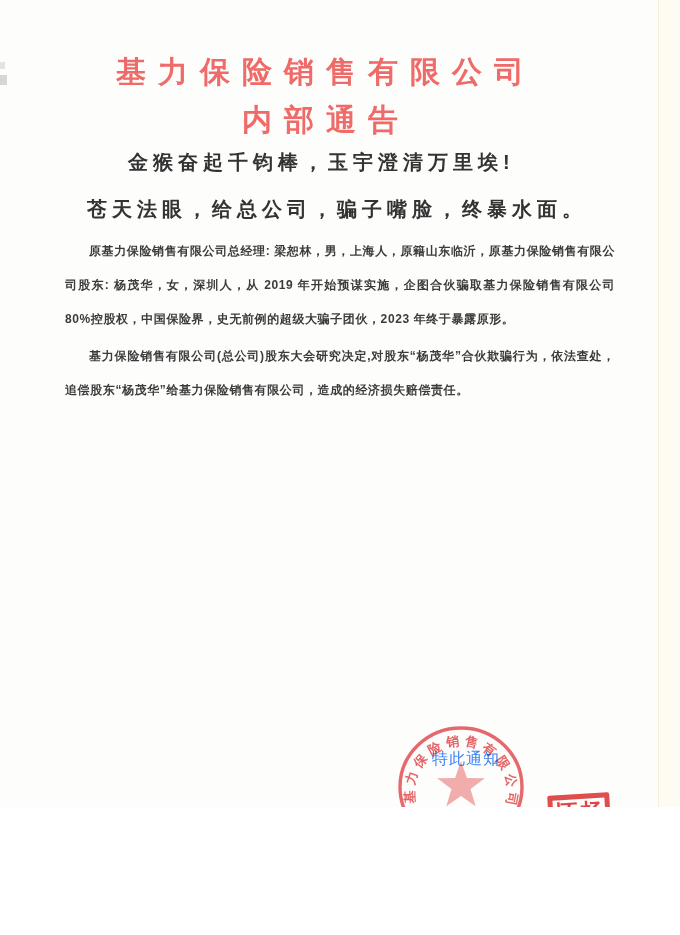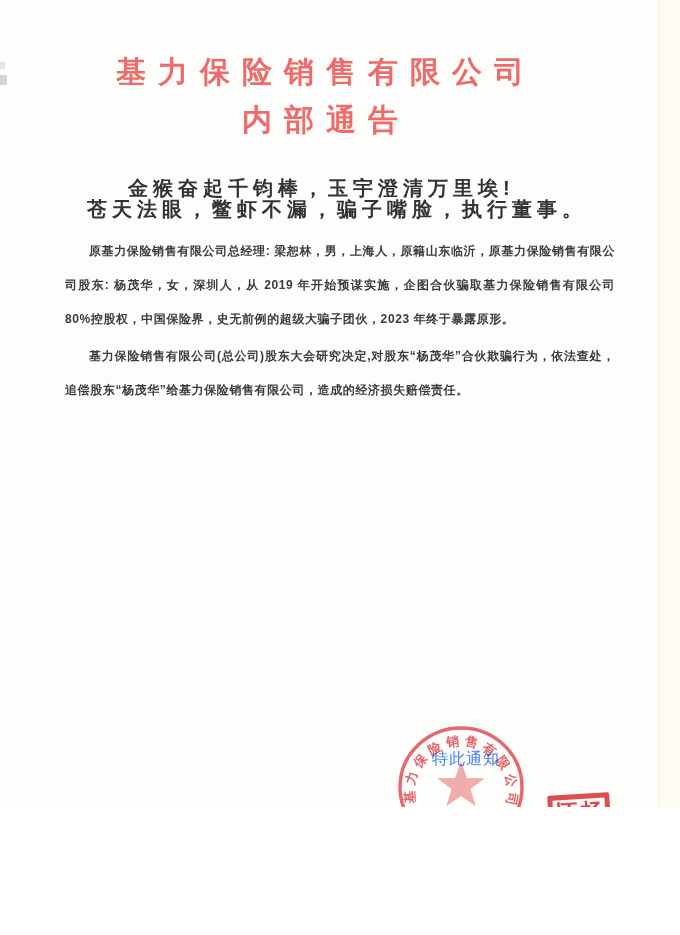--- a/index.html
+++ b/index.html
@@ -15,21 +15,21 @@
     color:#ef6b69;font-size:30px;font-weight:700;letter-spacing:12px;
     white-space:nowrap;
   }
   #title1{top:52px;}
   #title2{top:100px;}
   
   .slogan{
     position:absolute;color:#333333;font-weight:700;font-size:20px;
     letter-spacing:5px;white-space:nowrap;
   }
-  #slogan1{left:128px;top:175px;}
+  #slogan1{left:128px;top:149px;}
   #slogan2{left:87px;top:196px;}
   
   #body-text{
     position:absolute;left:65px;top:234px;width:550px;
   }
   #body-text p{
     margin:0 0 3px 0;
     font-size:12px;line-height:34px;letter-spacing:.6px;
     font-weight:700;color:#3b3b3b;
     text-align:justify;text-indent:2em;
@@ -76,21 +76,21 @@
 </style>
 </head>
 <body>
 
 <div id="page">
 
   <div id="title1" class="title-line">基力保险销售有限公司</div>
   <div id="title2" class="title-line">内部通告</div>
 
   <div id="slogan1" class="slogan">金猴奋起千钧棒，玉宇澄清万里埃!</div>
-  <div id="slogan2" class="slogan">苍天法眼，鳖虾不漏，骗子嘴脸，执行董事。</div>
+  <div id="slogan2" class="slogan">苍天法眼，给总公司，骗子嘴脸，终暴水面。</div>
 
   <div id="body-text">
     <p>原基力保险销售有限公司总经理: 梁恕林，男，上海人，原籍山东临沂，原基力保险销售有限公司股东: 杨茂华，女，深圳人，从 2019 年开始预谋实施，企图合伙骗取基力保险销售有限公司 80%控股权，中国保险界，史无前例的超级大骗子团伙，2023 年终于暴露原形。</p>
     <p>基力保险销售有限公司(总公司)股东大会研究决定,对股东“杨茂华”合伙欺骗行为，依法查处，追偿股东“杨茂华”给基力保险销售有限公司，造成的经济损失赔偿责任。</p>
   </div>
 
   <div id="closing-notice" class="closing">特此通知</div>
   <div id="signature2" class="closing">基力保险销售有限公司(执行董事)杨广怀</div>
   <div id="date-line" class="closing">2023 年 4 月 13 日</div>
 

